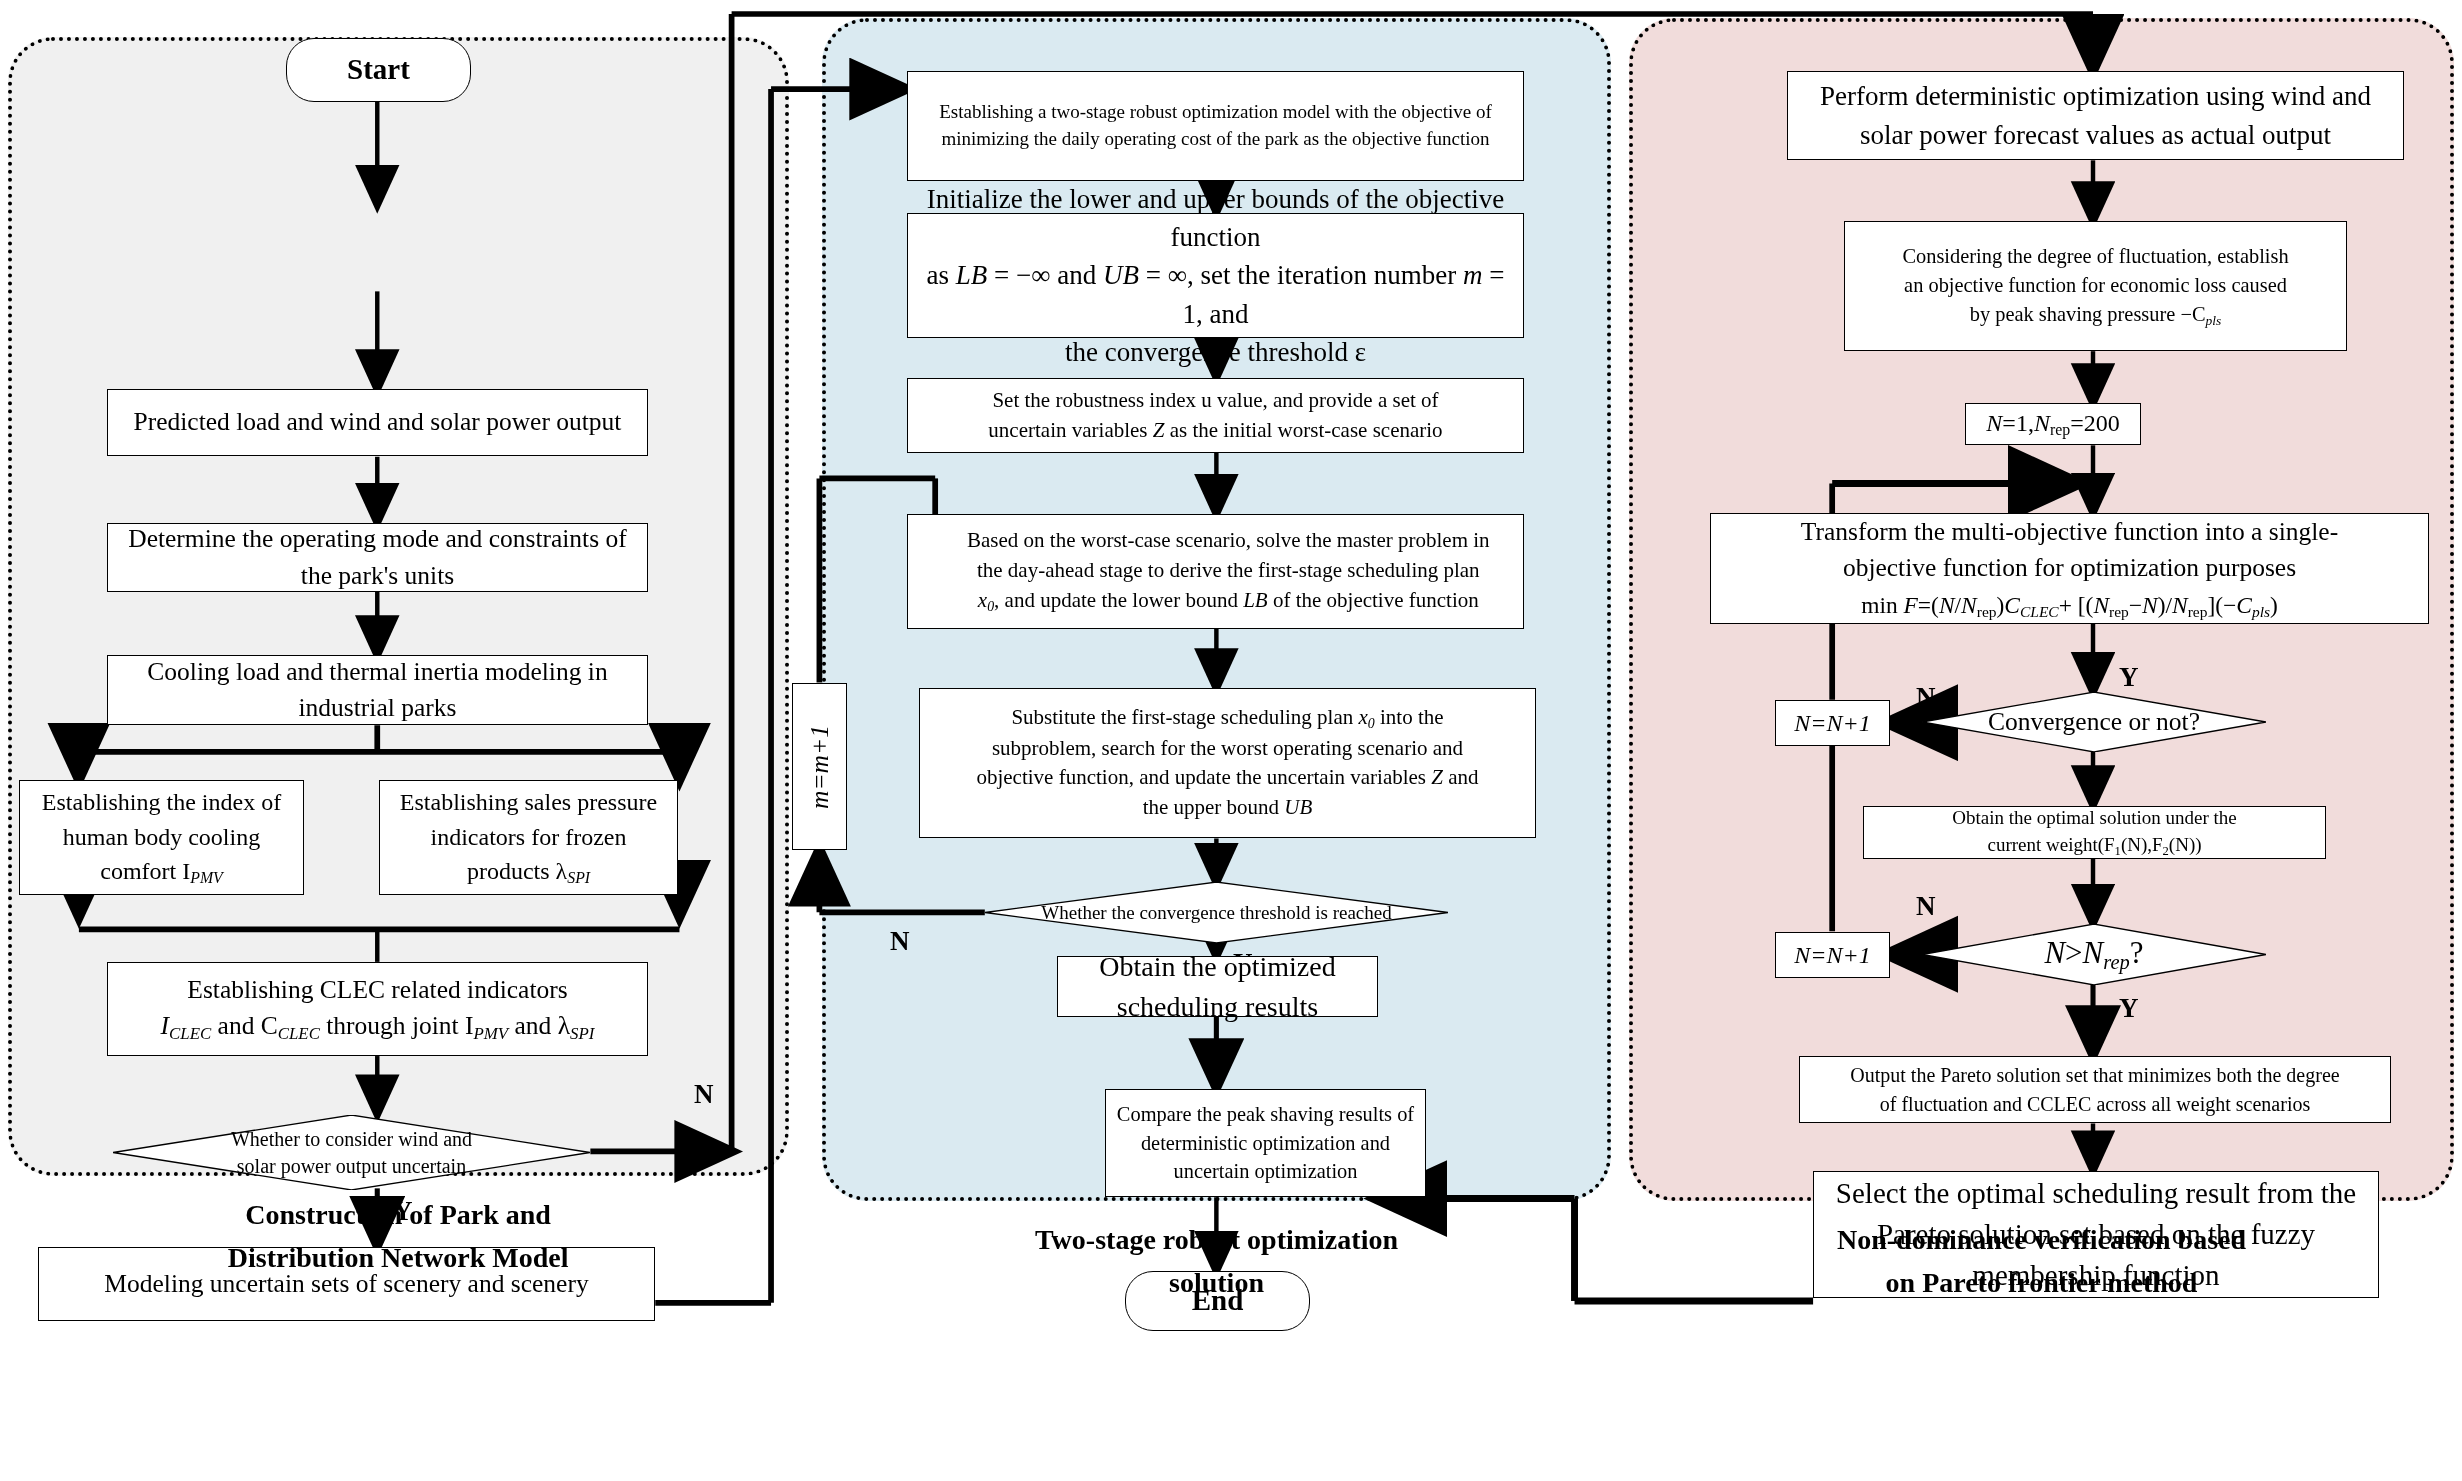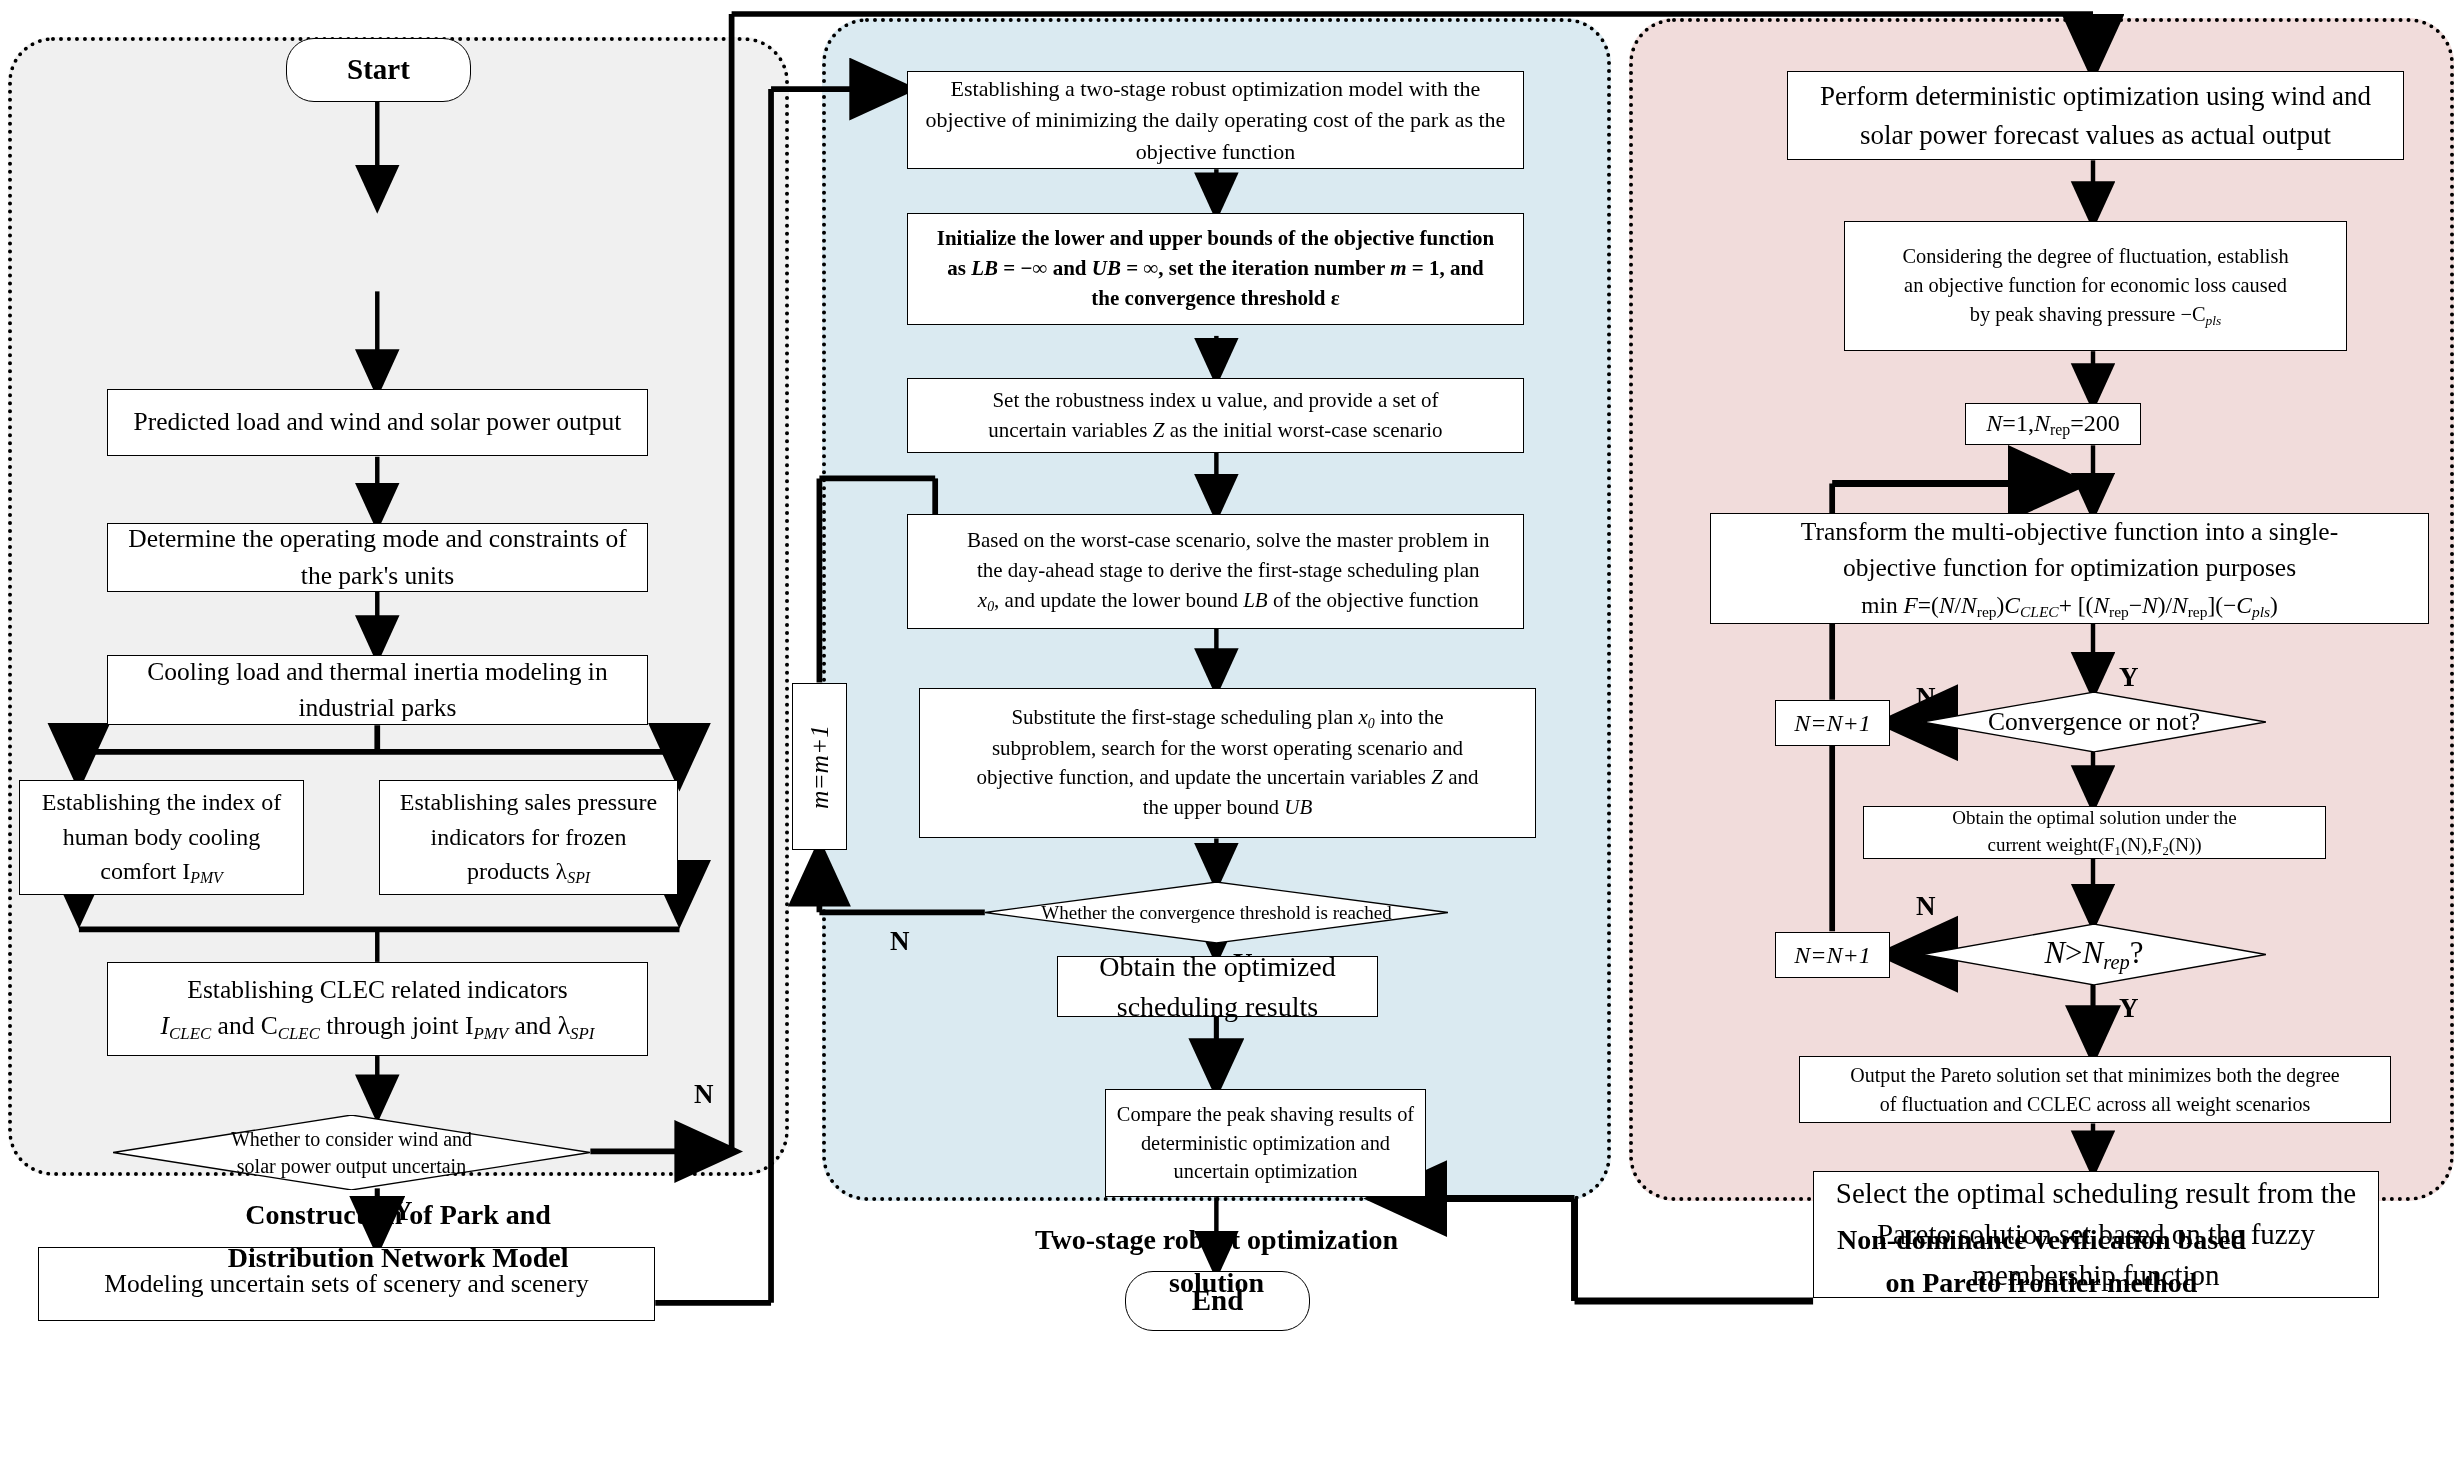--- a/index.html
+++ b/index.html
@@ -168,25 +168,25 @@
       <span>Whether to consider wind and</span><br><span>solar power output uncertain</span>
     </div>
   </div>
   <div class="lbl" style="left:393px;top:1196px;">Y</div>
   <div class="lbl" style="left:694px;top:1079px;">N</div>
 
   <div class="node" style="left:38px;top:1247px;width:617px;height:74px;font-size:25.5px;">
     <div class="txt">Modeling uncertain sets of scenery and scenery</div>
   </div>
 
-  <div class="node" style="left:907px;top:71px;width:617px;height:98px;font-size:22px;">
+  <div class="node" style="left:907px;top:71px;width:617px;height:110px;font-size:19px;">
     <div class="txt">Establishing a two-stage robust optimization model with the objective of minimizing the daily operating cost of the park as the objective function</div>
   </div>
 
-  <div class="node" style="left:907px;top:213px;width:617px;height:112px;font-size:21px;font-weight:bold;">
+  <div class="node" style="left:907px;top:213px;width:617px;height:125px;font-size:27px;">
     <div class="txt">
       <span>Initialize the lower and upper bounds of the objective function</span><br>
       <span>as </span><span class="it">LB</span><span> = −∞ and </span><span class="it">UB</span><span> = ∞, set the iteration number </span><span class="it">m</span><span> = 1, and</span><br>
       <span>the convergence threshold ε</span>
     </div>
   </div>
 
   <div class="node" style="left:907px;top:378px;width:617px;height:75px;font-size:21px;">
     <div class="txt">
       <span>Set the robustness index u value, and provide a set of</span><br>

